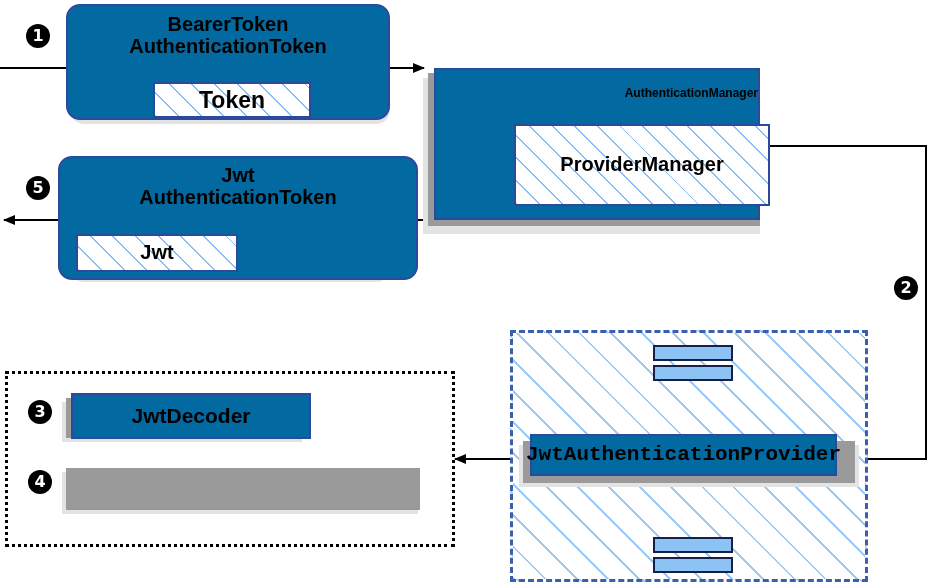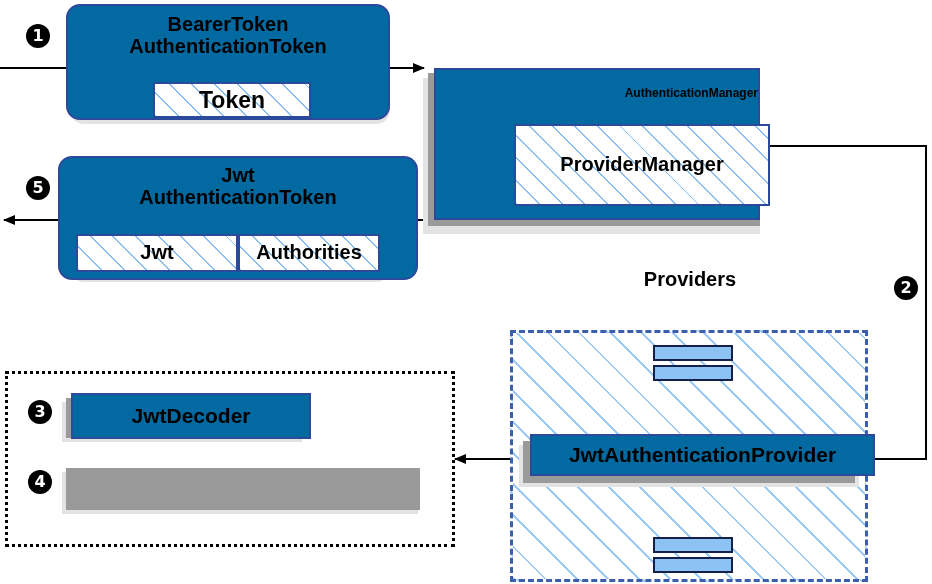--- a/index.html
+++ b/index.html
@@ -154,34 +154,33 @@
     <g>
       <line x1="691" y1="387" x2="691" y2="432" stroke="#000000" stroke-width="4" marker-end="url(#arrowEnd)" marker-start="url(#arrowStartRev)"></line>
     </g>
 
     <g>
       <line x1="691" y1="487" x2="691" y2="531" stroke="#000000" stroke-width="4" marker-end="url(#arrowEnd)" marker-start="url(#arrowStartRev)"></line>
     </g>
   </svg>
 
   <div class="region-title" style="left:560px; top:268px; width:260px; font-size:20px;">
-    <div>Providers</div>
   </div>
 
   <div class="hatch-region" style="left:510px; top:330px; width:358px; height:252px;"></div>
 
   <div class="mini-bar" style="left:653px; top:345px; width:80px; height:16px;"></div>
   <div class="mini-bar" style="left:653px; top:365px; width:80px; height:16px;"></div>
 
   <div class="mini-bar" style="left:653px; top:537px; width:80px; height:16px;"></div>
   <div class="mini-bar" style="left:653px; top:557px; width:80px; height:16px;"></div>
 
   <div class="shadow-light" style="left:519px; top:445px; width:340px; height:42px;"></div>
   <div class="shadow-dark" style="left:523px; top:441px; width:332px; height:42px;"></div>
-  <div class="node blue-box" style="left:530px; top:434px; width:345px; height:42px; font-size:21px;">
+  <div class="node blue-box" style="left:530px; top:434px; width:307px; height:42px; font-size:21px;font-family:Liberation Mono, monospace;">
     <span>JwtAuthenticationProvider</span>
   </div>
 
   <div class="shadow-light" style="left:423px; top:78px; width:337px; height:156px;"></div>
   <div class="shadow-dark" style="left:428px; top:73px; width:332px; height:153px;"></div>
   <div class="node blue-box" style="left:434px; top:68px; width:326px; height:152px; display:block;">
     <div style="font-size:12px; text-align:right; margin-top:17px;">AuthenticationManager</div>
     <div class="hatch-box" style="position:absolute; left:36px; top:54px; width:252px; height:78px;
                 display:flex; align-items:center; justify-content:center;
                 font-size:20px; font-weight:bold;margin-left:42px;">
@@ -208,25 +207,20 @@
   <div class="node blue-box rounded" style="left:58px; top:156px; width:360px; height:124px; display:block;">
     <div style="font-size:20px; text-align:center; margin-top:7px;">
       <div>Jwt</div>
       <div>AuthenticationToken</div>
     </div>
     <div class="hatch-box" style="position:absolute; left:16px; top:76px; width:158px; height:34px;
                 display:flex; align-items:center; justify-content:center;
                 font-size:20px; font-weight:bold;">
       <span>Jwt</span>
     </div>
-    <div class="hatch-box" style="position:absolute; left:178px; top:76px; width:138px; height:34px;
-                display:flex; align-items:center; justify-content:center;
-                font-size:20px; font-weight:bold;">
-      <span>Authorities</span>
-    </div>
   </div>
 
   <div class="dotted-region" style="left:5px; top:371px; width:450px; height:176px;"></div>
 
   <div class="shadow-light" style="left:62px; top:402px; width:240px; height:40px;"></div>
   <div class="shadow-dark" style="left:66px; top:398px; width:238px; height:40px;"></div>
   <div class="node blue-box" style="left:71px; top:393px; width:240px; height:46px; font-size:21px;">
     <span>JwtDecoder</span>
   </div>
 

